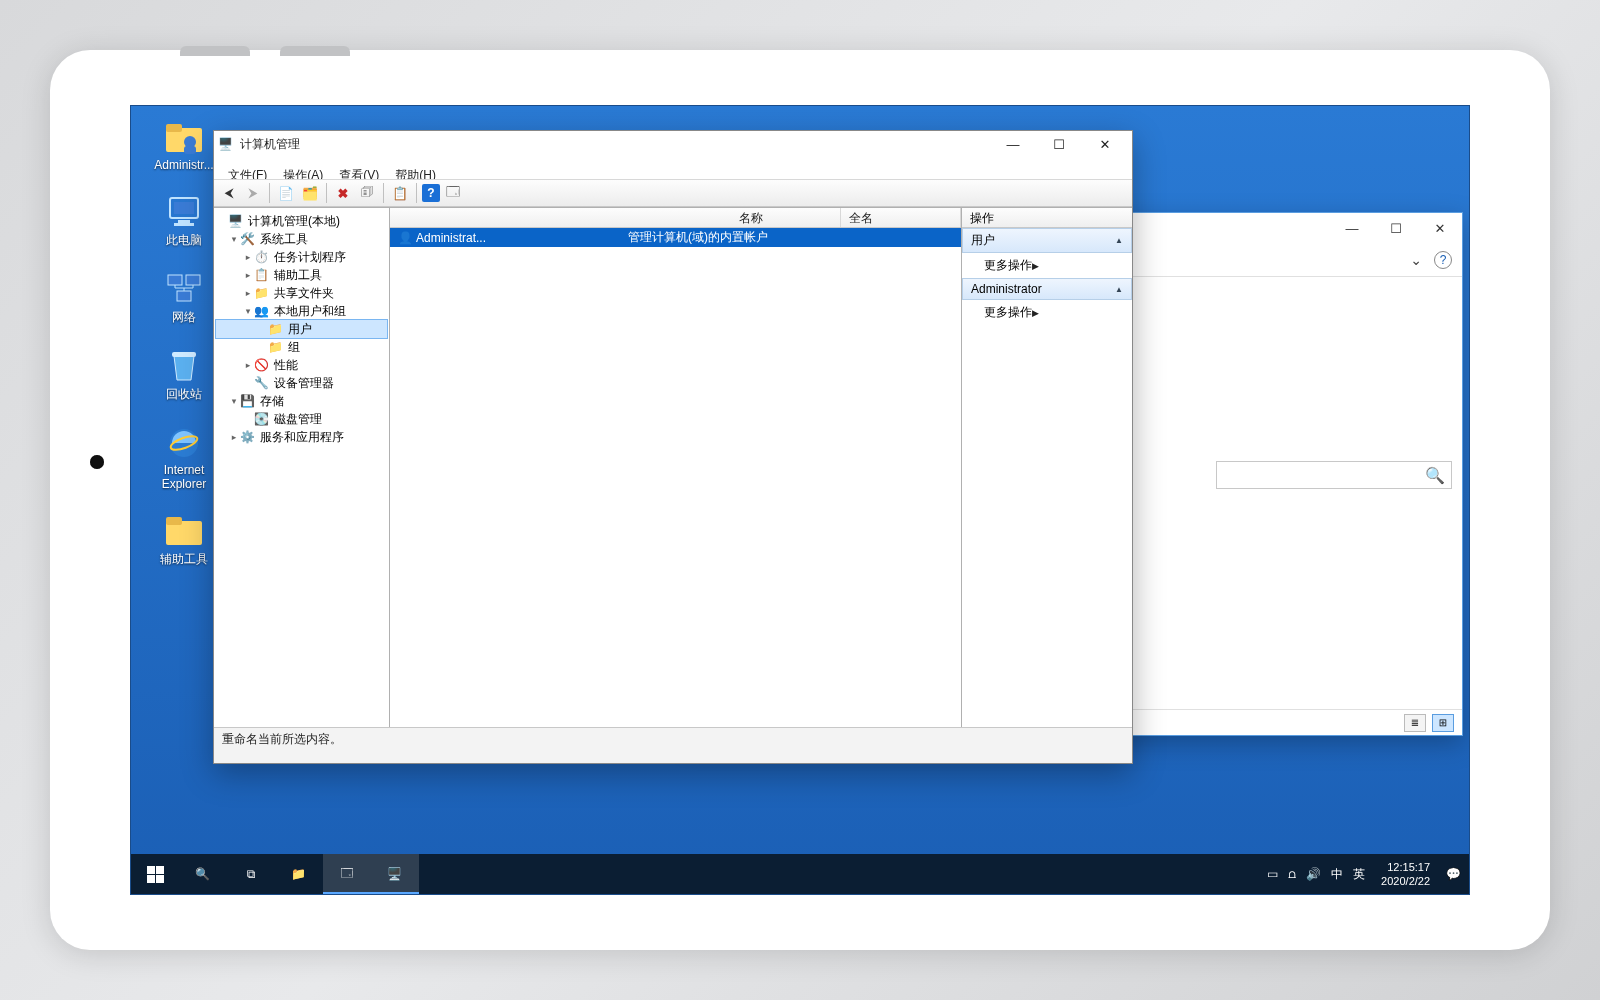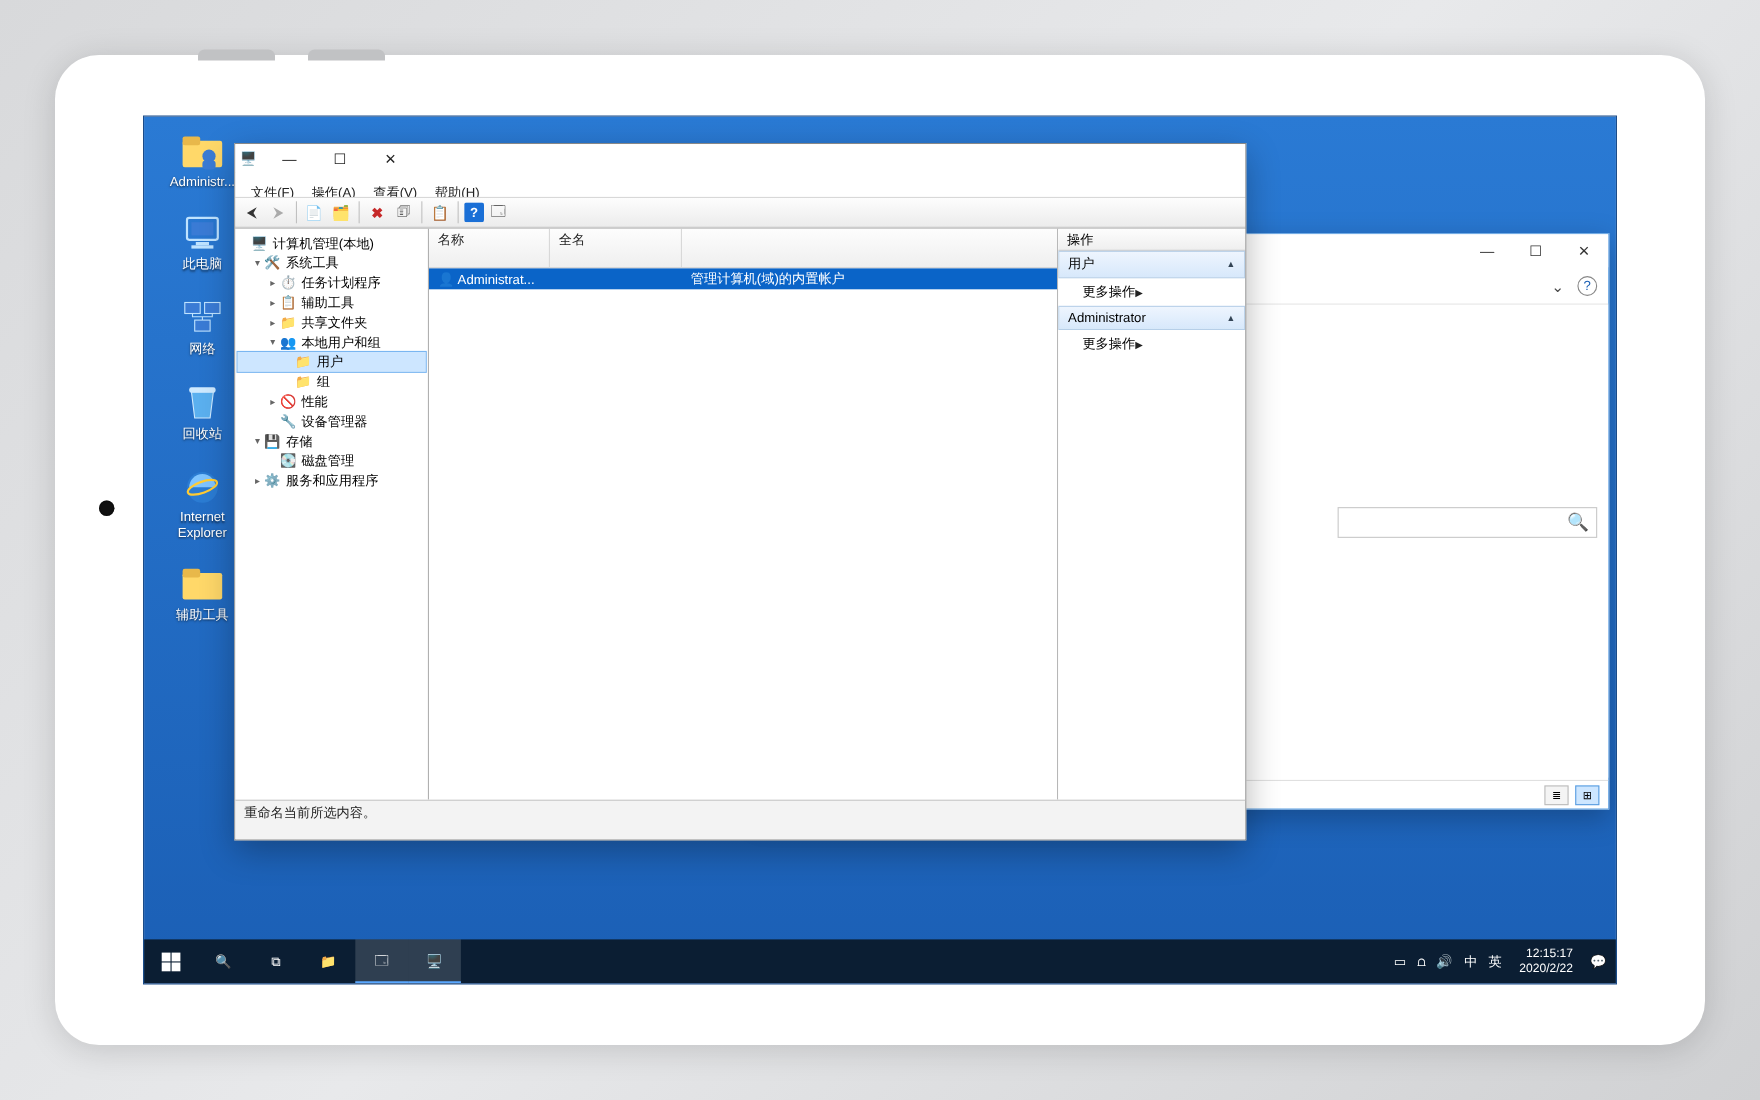--- a/index.html
+++ b/index.html
@@ -47,21 +47,21 @@
 .pane { border-right:1px solid #b0b0b0; background:#fff; overflow:auto; }
 .tree-pane{ width:176px; font-size:12px; padding:4px 2px;}
 .tree-pane .node{ display:flex; align-items:center; height:18px; white-space:nowrap; cursor:default;}
 .tree-pane .node.sel{ background:#cde6ff; outline:1px solid #7ab6f1;}
 .tree-pane .twisty{ width:12px; text-align:center; color:#666; font-size:9px; display:inline-block;}
 .tree-pane .ticon{ width:16px; text-align:center; font-size:12px; margin-right:2px;}
 .tree-pane .lbl{ padding:0 2px;}
 .ind1{padding-left:12px;} .ind2{padding-left:26px;} .ind3{padding-left:40px;}
 
 .list-pane{ flex:1; display:flex; flex-direction:column;}
-.list-pane .cols{ height:36px; display:flex; background:linear-gradient(#fdfdfd,#efefef); border-bottom:1px solid #c8c8c8; font-size:12px; color:#222;}
+.list-pane .cols{ height:20px; display:flex; background:linear-gradient(#fdfdfd,#efefef); border-bottom:1px solid #c8c8c8; font-size:12px; color:#222;justify-content:flex-end;}
 .list-pane .col{ padding:2px 8px; border-right:1px solid #d8d8d8; }
 .list-pane .rows{ flex:1; }
 .list-pane .row{ display:flex; height:19px; font-size:12px; align-items:center;}
 .list-pane .row .cell{ padding:0 8px; overflow:hidden; white-space:nowrap; text-overflow:ellipsis;}
 .list-pane .row.sel{ background:#0a64c8; color:#fff;}
 .list-pane .row .uicon{ width:16px; display:inline-flex; align-items:center; justify-content:center; font-size:12px; margin-right:2px;}
 
 .action-pane{ width:170px; border-right:none; font-size:12px;}
 .action-pane .hd{ height:20px; background:linear-gradient(#fdfdfd,#efefef); border-bottom:1px solid #c8c8c8; padding:2px 8px; font-size:12px;}
 .action-pane .sec{ background:linear-gradient(#eef5fe,#d7e8fb); border:1px solid #b6cfe8; margin:0; padding:3px 8px; display:flex; justify-content:space-between; align-items:center;}
@@ -171,20 +171,21 @@
       </div>
       <div class="footer">
         <div class="vbtn">≣</div>
         <div class="vbtn sel">⊞</div>
       </div>
     </div>
 
     <div class="mainwin">
       <div class="titlebar">
         <span class="ticon">🖥️</span>
+        <span class="ttitle">计算机管理</span>
         <div class="wbtn">—</div>
         <div class="wbtn">☐</div>
         <div class="wbtn close">✕</div>
       </div>
       <div class="menubar">
         <div class="menu">文件(F)</div>
         <div class="menu">操作(A)</div>
         <div class="menu">查看(V)</div>
         <div class="menu">帮助(H)</div>
       </div>

